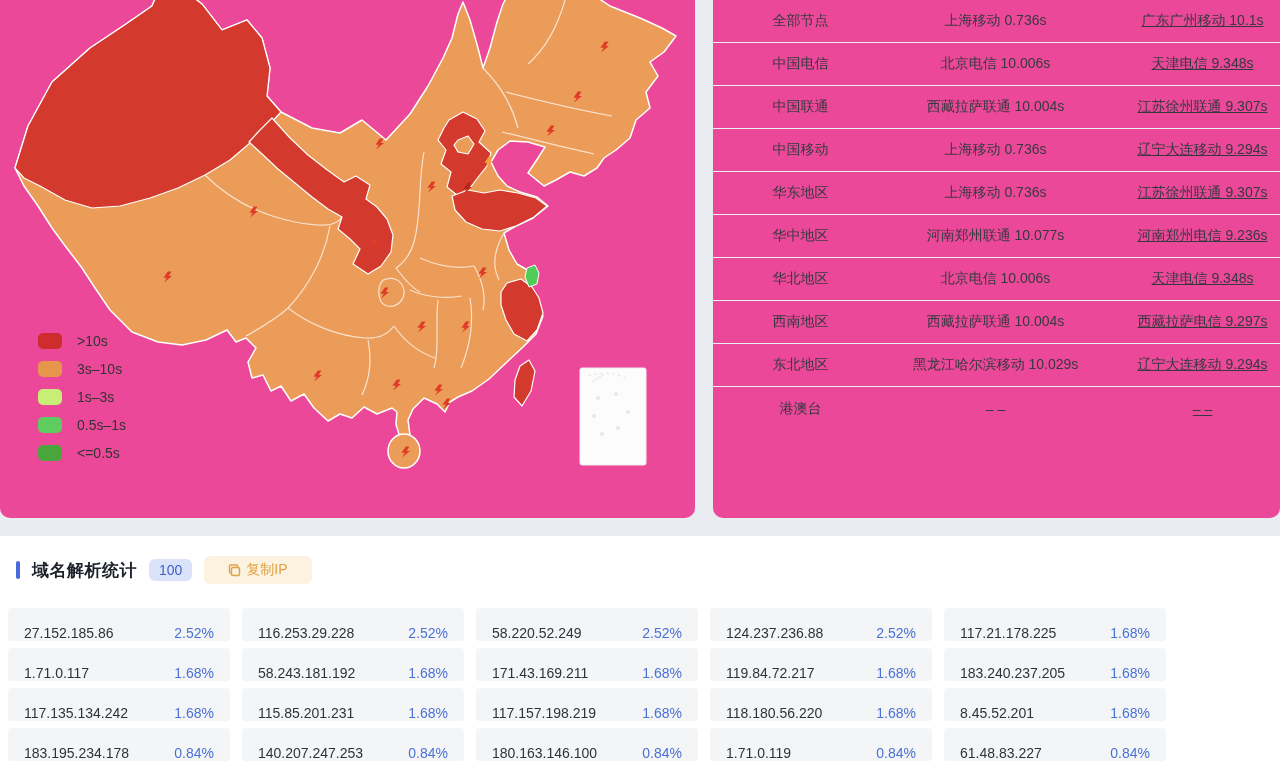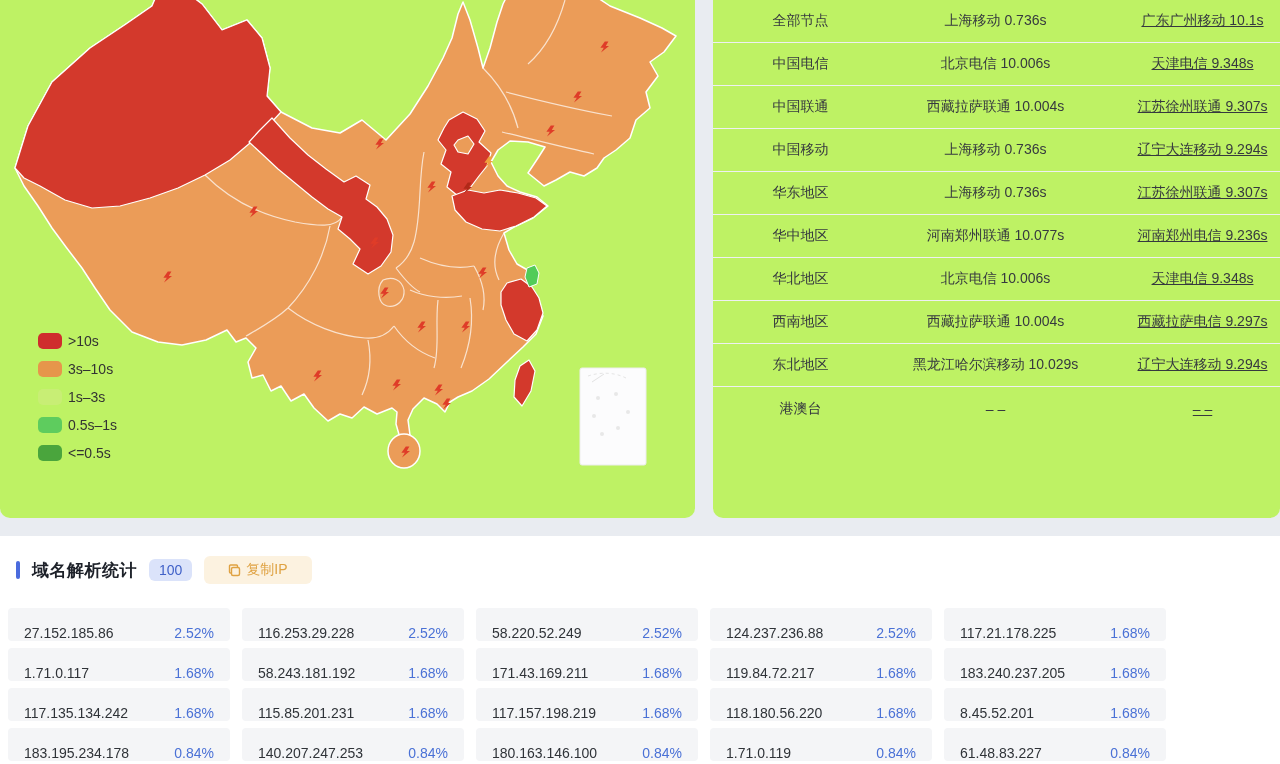--- a/index.html
+++ b/index.html
@@ -1,35 +1,35 @@
 <!DOCTYPE html>
 <html style="--pct: #4a71d6; --badge-bg: #dbe3fa; --badge-text: #4061c8; --copy-bg: #fcf2e0; --copy-text: #dfa242; --bar: #4a6bdd;"><head>
 <meta charset="utf-8">
 <style>
   * { margin:0; padding:0; box-sizing:border-box; }
   html,body { width:1280px; height:764px; overflow:hidden; background:#fff;
     font-family:"Liberation Sans","DejaVu Sans",sans-serif; }
   .top-row { height:536px; background:#e9ecf1; display:flex; gap:18px; align-items:flex-start; }
-  .card { background:#bef264; height:518px; border-radius:0 0 10px 10px; overflow:hidden; position:relative; }
+  .card { background:#ec4899; height:518px; border-radius:0 0 10px 10px; overflow:hidden; position:relative; }
   .map-card { width:695px; flex:none; }
   .table-card { flex:1; }
 
   
   .node-table { width:100%; }
   .nt-row { display:grid; grid-template-columns:175px 215px 1fr; align-items:center;
     height:43px; border-bottom:1px solid #eef0f3; font-size:14px; color:#36393f; }
   .nt-row:last-child { border-bottom:none; }
   .nt-row span { text-align:center; white-space:nowrap; }
   .nt-row span:nth-child(3) { padding-left:22px;text-decoration:underline; }
 
   
   .map-legend { position:absolute; left:38px; top:327px; }
   .legend-item { display:flex; align-items:center; height:28px; }
   .legend-swatch { width:24px; height:16px; border-radius:5px; flex:none; }
-  .legend-label { margin-left:6px; font-size:14px; color:#333; }
+  .legend-label { margin-left:15px; font-size:14px; color:#333; }
 
   
   .bottom { background:#fff; height:228px;border-radius:27px; }
   .sec-header { display:flex; align-items:center; gap:12px; padding:20px 0 0 16px; }
   .sec-bar { width:4px; height:18px; border-radius:2px; background:var(--bar,#4a6bdd); }
   .sec-title { font-size:17px; font-weight:bold; color:#1d2129; letter-spacing:0.5px; }
   .count-badge { background:var(--badge-bg,#dbe3fa); color:var(--badge-text,#4061c8);
     font-size:14px; padding:3px 10px; border-radius:6px; }
   .copy-btn { background:var(--copy-bg,#fcf2e0); color:var(--copy-text,#dfa242); border:none;
     font-size:14px; padding:5px 24px; border-radius:6px; display:inline-flex; align-items:center;

